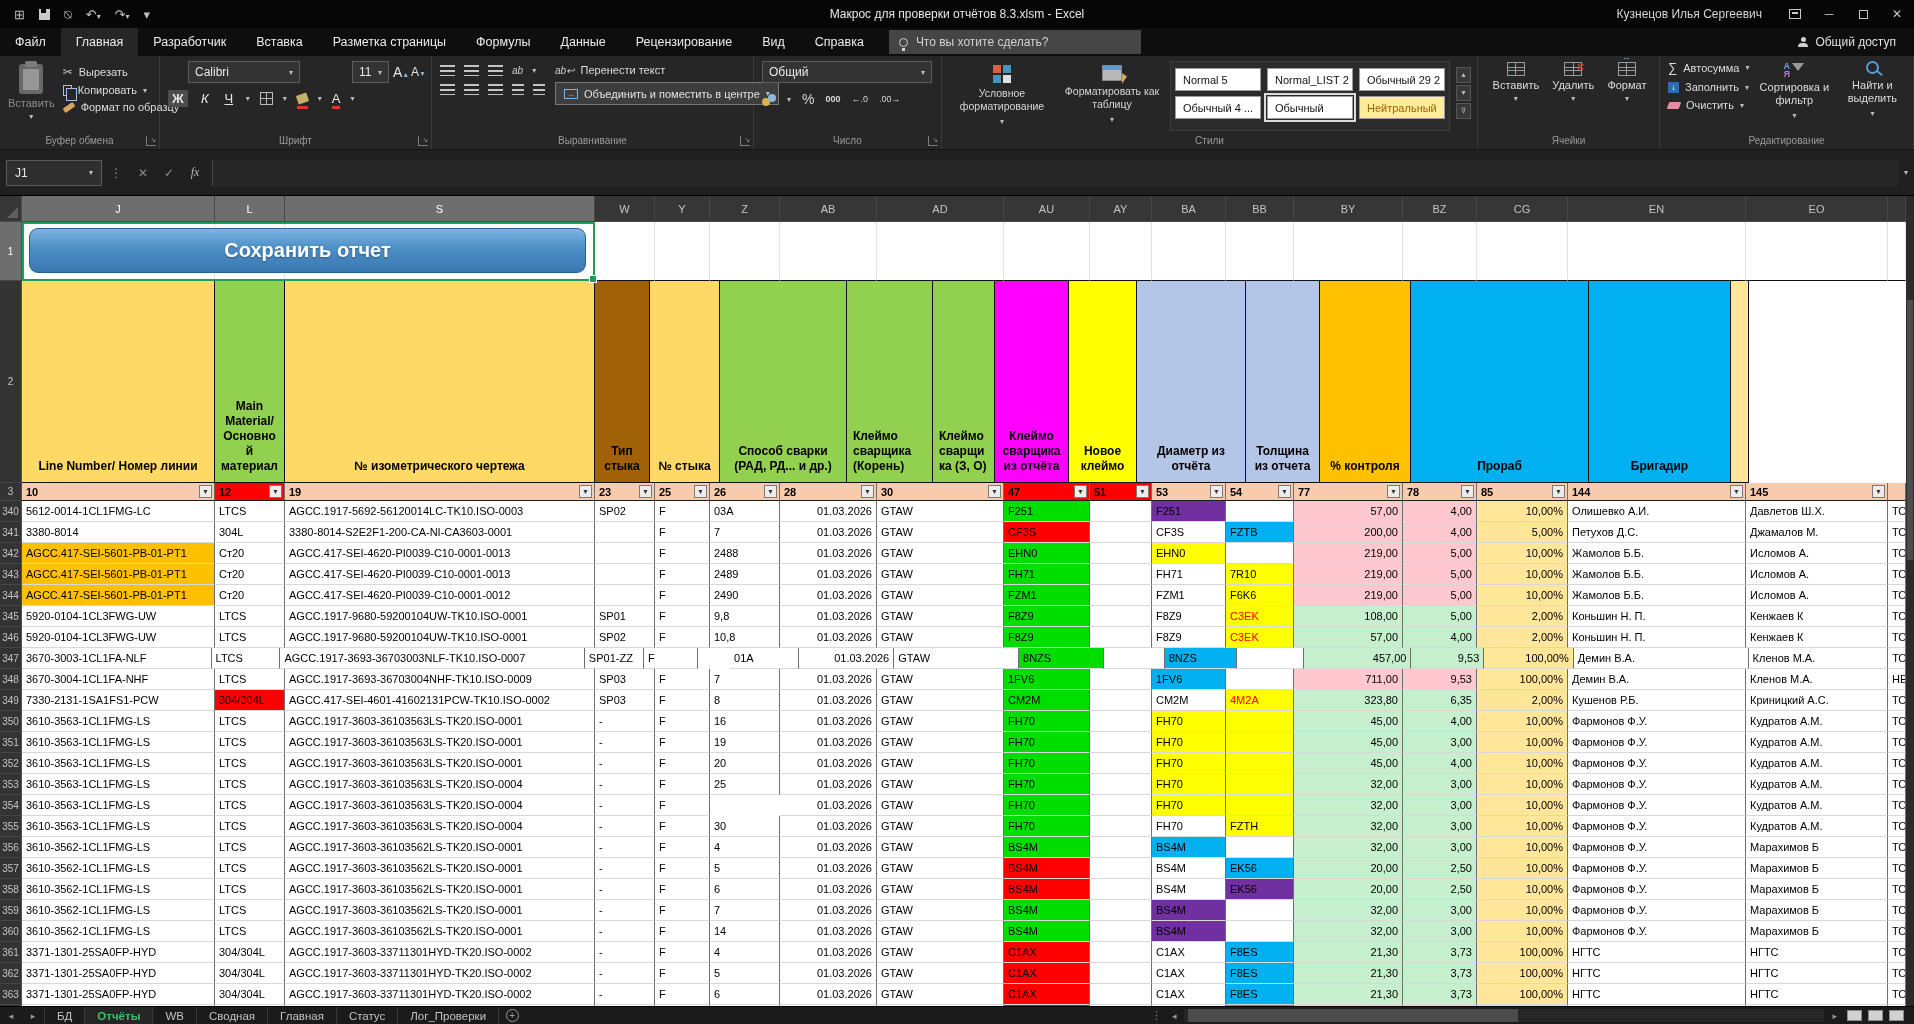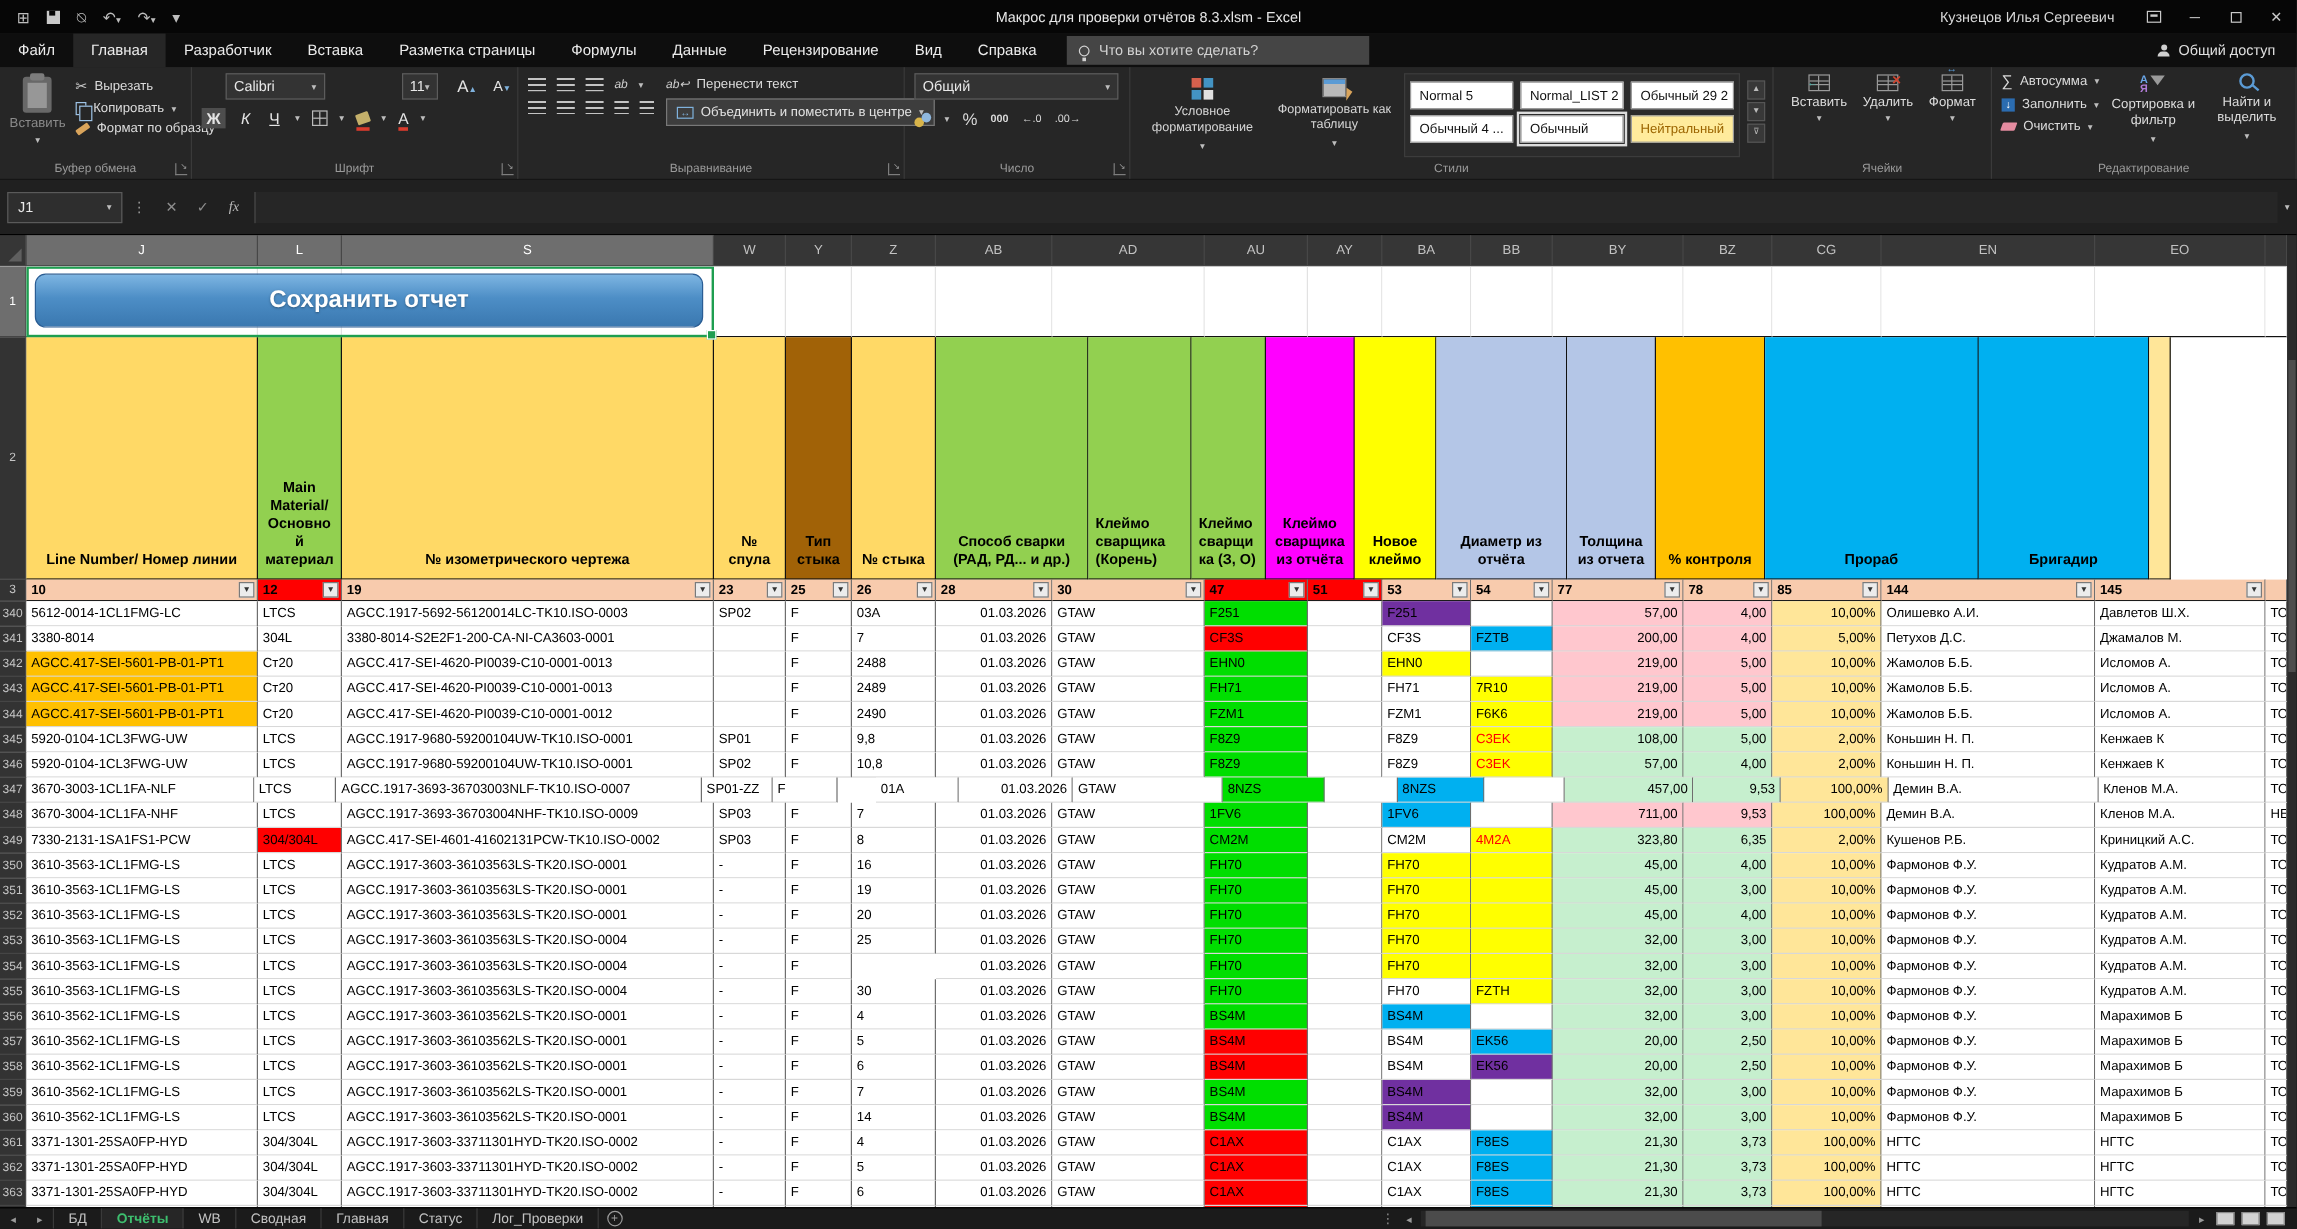--- a/index.html
+++ b/index.html
@@ -55,21 +55,21 @@
   .miniRows{display:flex;flex-direction:column;gap:5px;padding-top:4px;}
   .miniRow{display:flex;align-items:center;gap:6px;font-size:11px;color:#dcdcdc;white-space:nowrap;}
   .ic-scissors{color:#c9c9c9;font-size:12px;}
   .ic-copy{width:9px;height:11px;border:1px solid #9ec3e6;position:relative;background:#262626;}
   .ic-copy::after{content:"";position:absolute;left:2px;top:2px;width:9px;height:11px;border:1px solid #9ec3e6;background:#262626;}
   .ic-brush{width:12px;height:5px;background:#d9a45b;transform:rotate(-35deg);border-radius:1px;}
 
   .g-font{width:272px;}
   .combo{display:inline-flex;align-items:center;justify-content:space-between;background:#333;border:1px solid #5c5c5c;
          height:22px;padding:0 6px;font-size:12px;color:#e8e8e8;}
-  .fontrow1{display:flex;gap:16px;align-items:center;padding-left:20px;}
+  .fontrow1{display:flex;gap:4px;align-items:center;padding-left:20px;}
   .fontrow2{display:flex;gap:10px;align-items:center;margin-top:7px;font-size:13px;}
   .fmt{color:#e4e4e4;min-width:14px;text-align:center;}
   .pressed{background:#4d4d4d;padding:1px 4px;}
   .redbar{display:inline-block;position:relative;}
   .redbar::after{content:"";position:absolute;left:0;right:0;bottom:-3px;height:3px;background:#d83b2d;}
   .ic-borders{display:inline-block;width:13px;height:13px;border:1px solid #bbb;
       background:linear-gradient(#bbb,#bbb) 50% 0/1px 100% no-repeat,linear-gradient(#bbb,#bbb) 0 50%/100% 1px no-repeat;}
   .ic-bucket{display:inline-block;width:11px;height:9px;background:#c4b06a;transform:rotate(-20deg);border-radius:1px;}
 
   .g-align{width:322px;display:flex;gap:10px;}
@@ -497,21 +497,20 @@
           <div class="c" style="width: 91px;"></div>
           <div class="c" style="width: 178px;"></div>
           <div class="c" style="width: 142px;"></div>
           <div class="c" style="width: 18px;"></div>
         </div>
         <div class="srow r2">
           <div class="gut">2</div>
           <div class="hc" style="width: 193px; background: rgb(255, 217, 102);">Line Number/ Номер линии</div>
           <div class="hc" style="width: 70px; background: rgb(146, 208, 80);">Main Material/ Основной материал</div>
           <div class="hc" style="width: 310px; background: rgb(255, 217, 102);">№ изометрического чертежа</div>
-          <div class="hc" style="width: 60px; background: rgb(255, 217, 102);">№ спула</div>
           <div class="hc" style="width: 55px; background: #a16207;">Тип стыка</div>
           <div class="hc" style="width: 70px; background: rgb(255, 217, 102);">№ стыка</div>
           <div class="hc" style="width: 127px; background: rgb(146, 208, 80);">Способ сварки (РАД, РД... и др.)</div>
           <div class="hc left" style="width: 86px; background: rgb(146, 208, 80);">Клеймо сварщика (Корень)</div>
           <div class="hc left" style="width: 62px; background: rgb(146, 208, 80);">Клеймо сварщика (З, О)</div>
           <div class="hc" style="width: 74px; background: rgb(255, 0, 255);">Клеймо сварщика из отчёта</div>
           <div class="hc" style="width: 68px; background: rgb(255, 255, 0);">Новое клеймо</div>
           <div class="hc" style="width: 109px; background: rgb(180, 198, 231);">Диаметр из отчёта</div>
           <div class="hc" style="width: 74px; background: rgb(180, 198, 231);">Толщина из отчета</div>
           <div class="hc" style="width: 91px; background: rgb(255, 192, 0);">% контроля</div>

